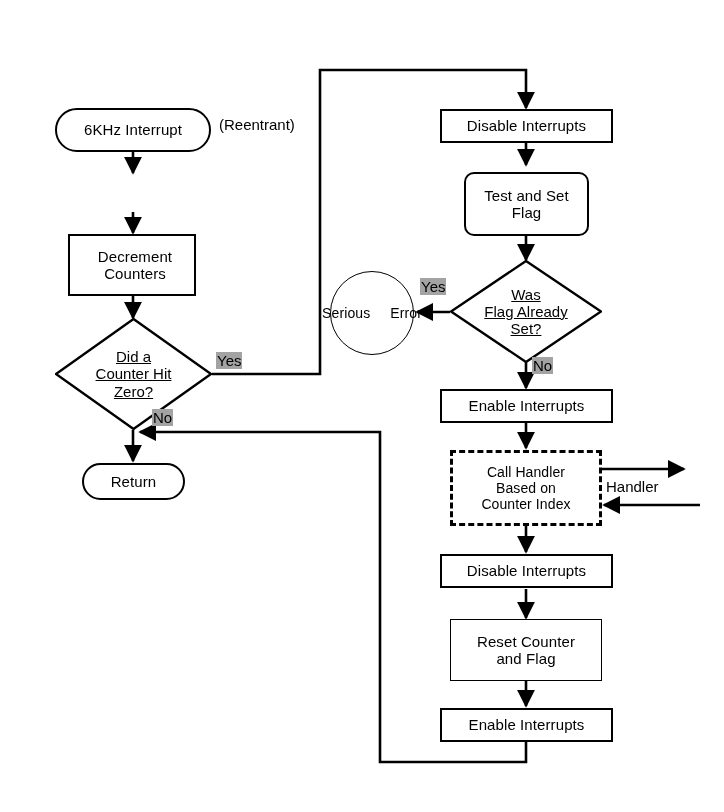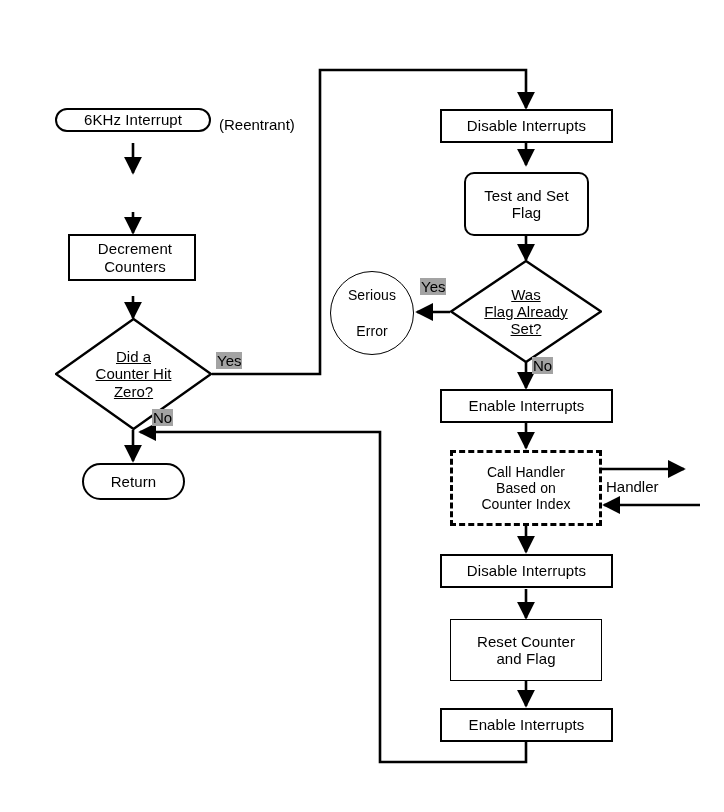--- a/index.html
+++ b/index.html
@@ -63,30 +63,30 @@
       <path d="M 526 681 L 526 706"></path>
 
       <path d="M 600 469 L 684 469"></path>
 
       <path d="M 700 505 L 604 505"></path>
 
       <path d="M 526 742 L 526 762 L 380 762 L 380 432 L 140 432"></path>
     </g>
   </svg>
 
-  <div class="node term" style="left:55px;top:108px;width:156px;height:24px;">
+  <div class="node term" style="left:55px;top:108px;width:156px;height:44px;">
     <span>6KHz Interrupt</span>
   </div>
 
   <div class="plain-label" style="left:219px;top:116px;">
     <span>(Reentrant)</span>
   </div>
 
 
-  <div class="node proc" style="left:68px;top:234px;width:128px;height:47px;flex-direction:column;padding-left:6px;">
+  <div class="node proc" style="left:68px;top:234px;width:128px;height:62px;flex-direction:column;padding-left:6px;">
     <span>Decrement</span>
     <span>Counters</span>
   </div>
 
   <div class="diamond-wrap" style="left:55px;top:318px;width:157px;height:112px;">
     <svg xmlns="http://www.w3.org/2000/svg" viewBox="0 0 157 112" style="position:absolute;left:0;top:0;width:157px;height:112px;">
       <polygon points="78.5,1 156,56 78.5,111 1,56" fill="#fff" stroke="#000" stroke-width="2.4"></polygon>
     </svg>
     <div class="diamond-label">
       <div>Did a</div>
@@ -128,21 +128,21 @@
   </div>
 
   <div class="edge-label" style="left:420px;top:278px;">
     <span>Yes</span>
   </div>
 
   <div class="edge-label" style="left:532px;top:357px;">
     <span>No</span>
   </div>
 
-  <div class="node circ" style="left:330px;top:271px;width:84px;height:84px;flex-direction:column;gap:20px;">
+  <div class="node circ" style="left:330px;top:271px;width:84px;height:84px;flex-direction:row;gap:20px;">
     <span>Serious</span>
     <span>Error</span>
   </div>
 
   <div class="node proc" style="left:440px;top:389px;width:173px;height:34px;">
     <span>Enable Interrupts</span>
   </div>
 
   <div class="node dashed" style="left:450px;top:450px;width:152px;height:76px;flex-direction:column;">
     <span>Call Handler</span>

